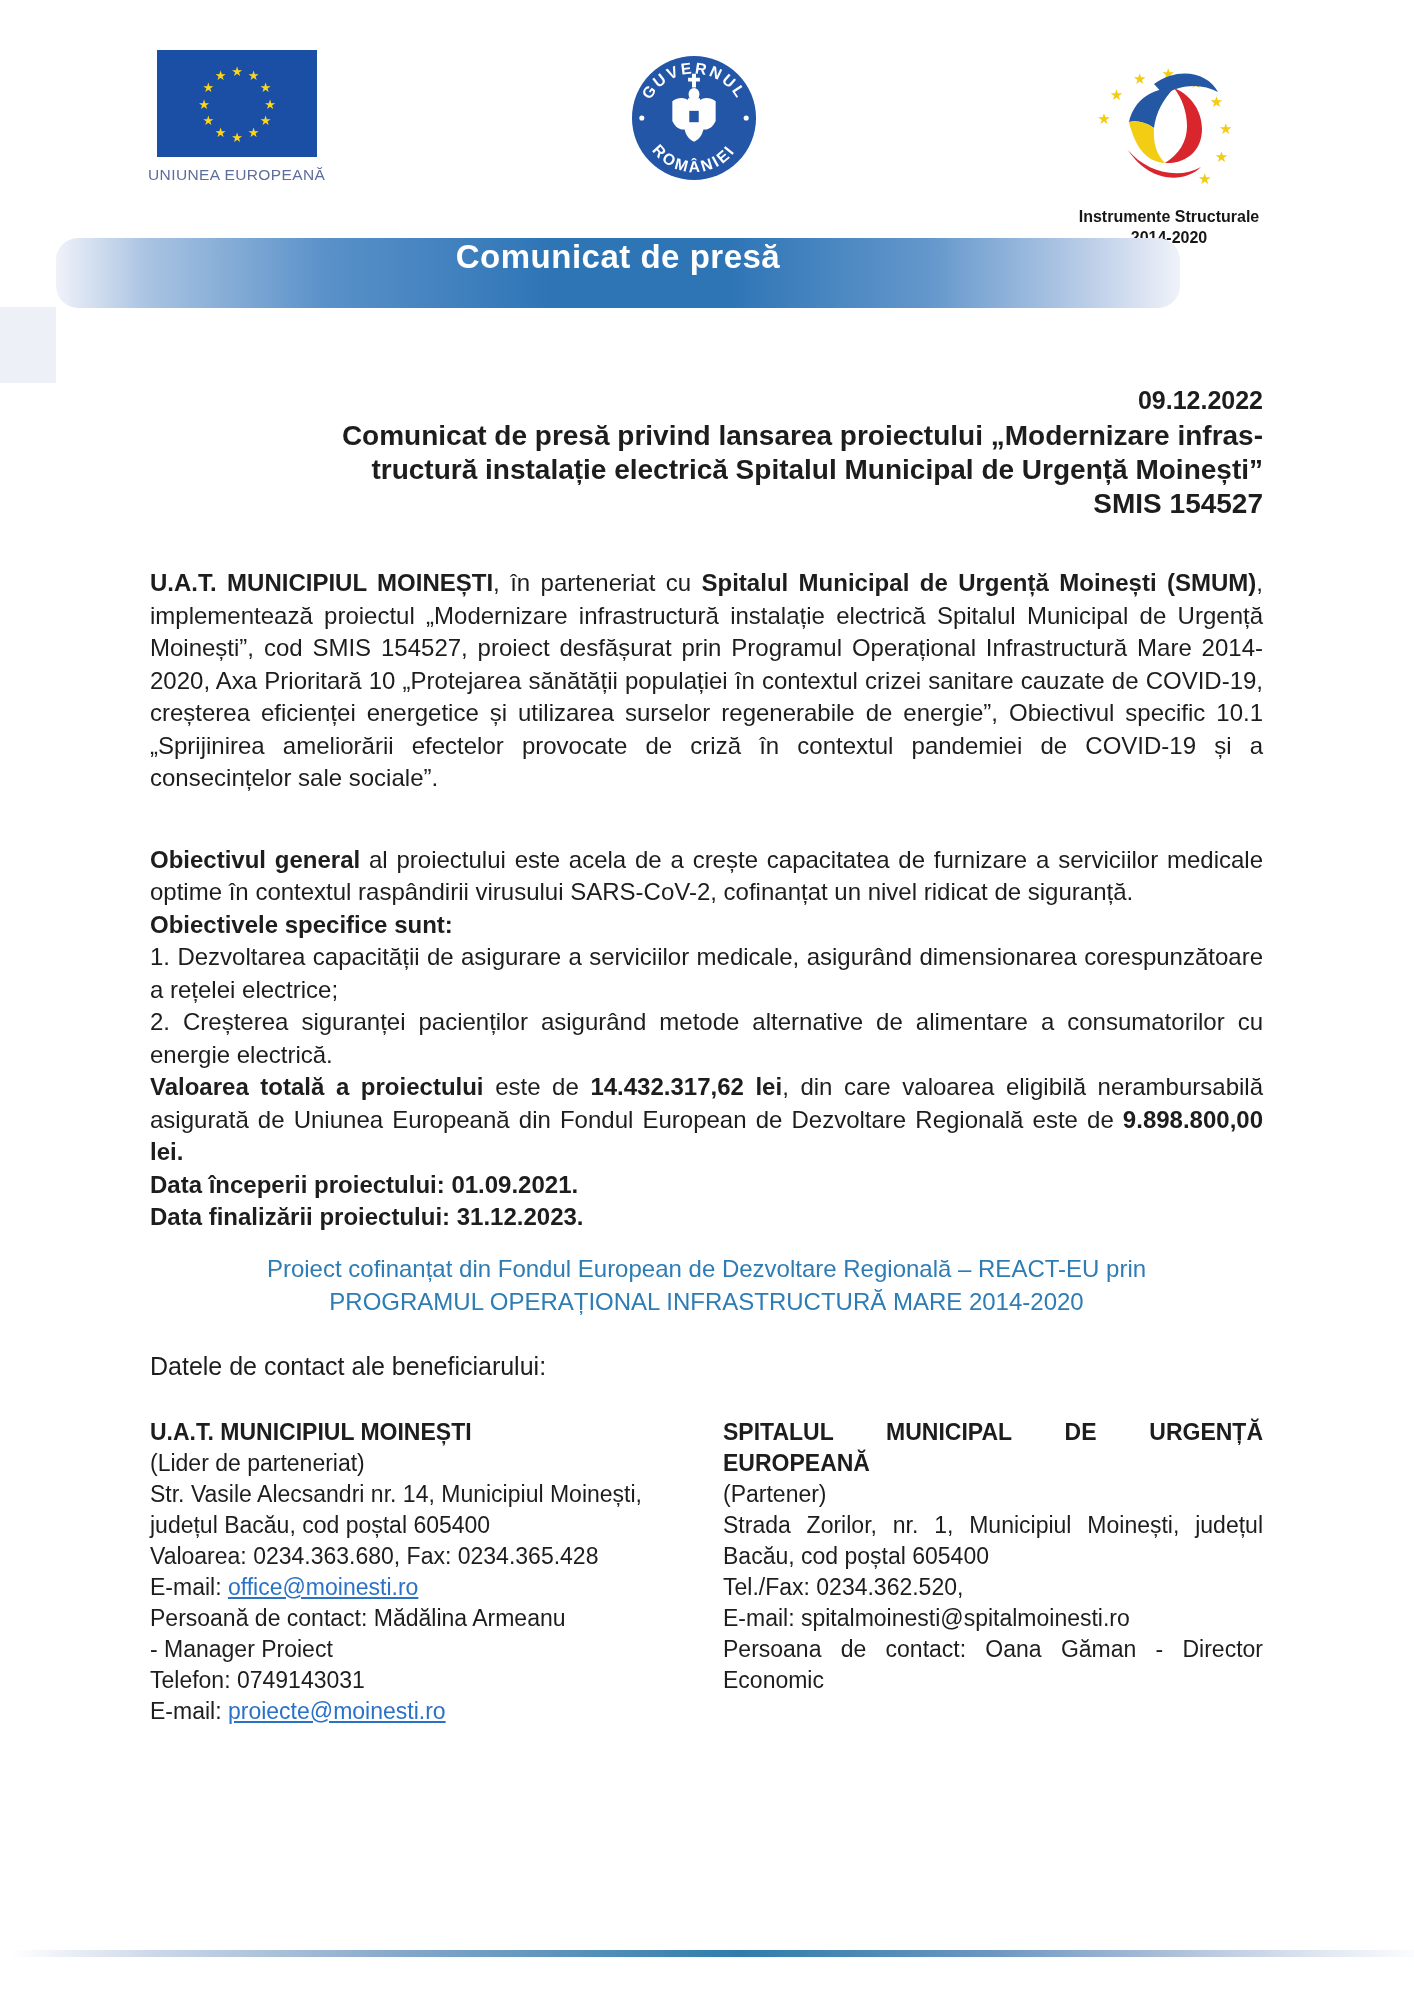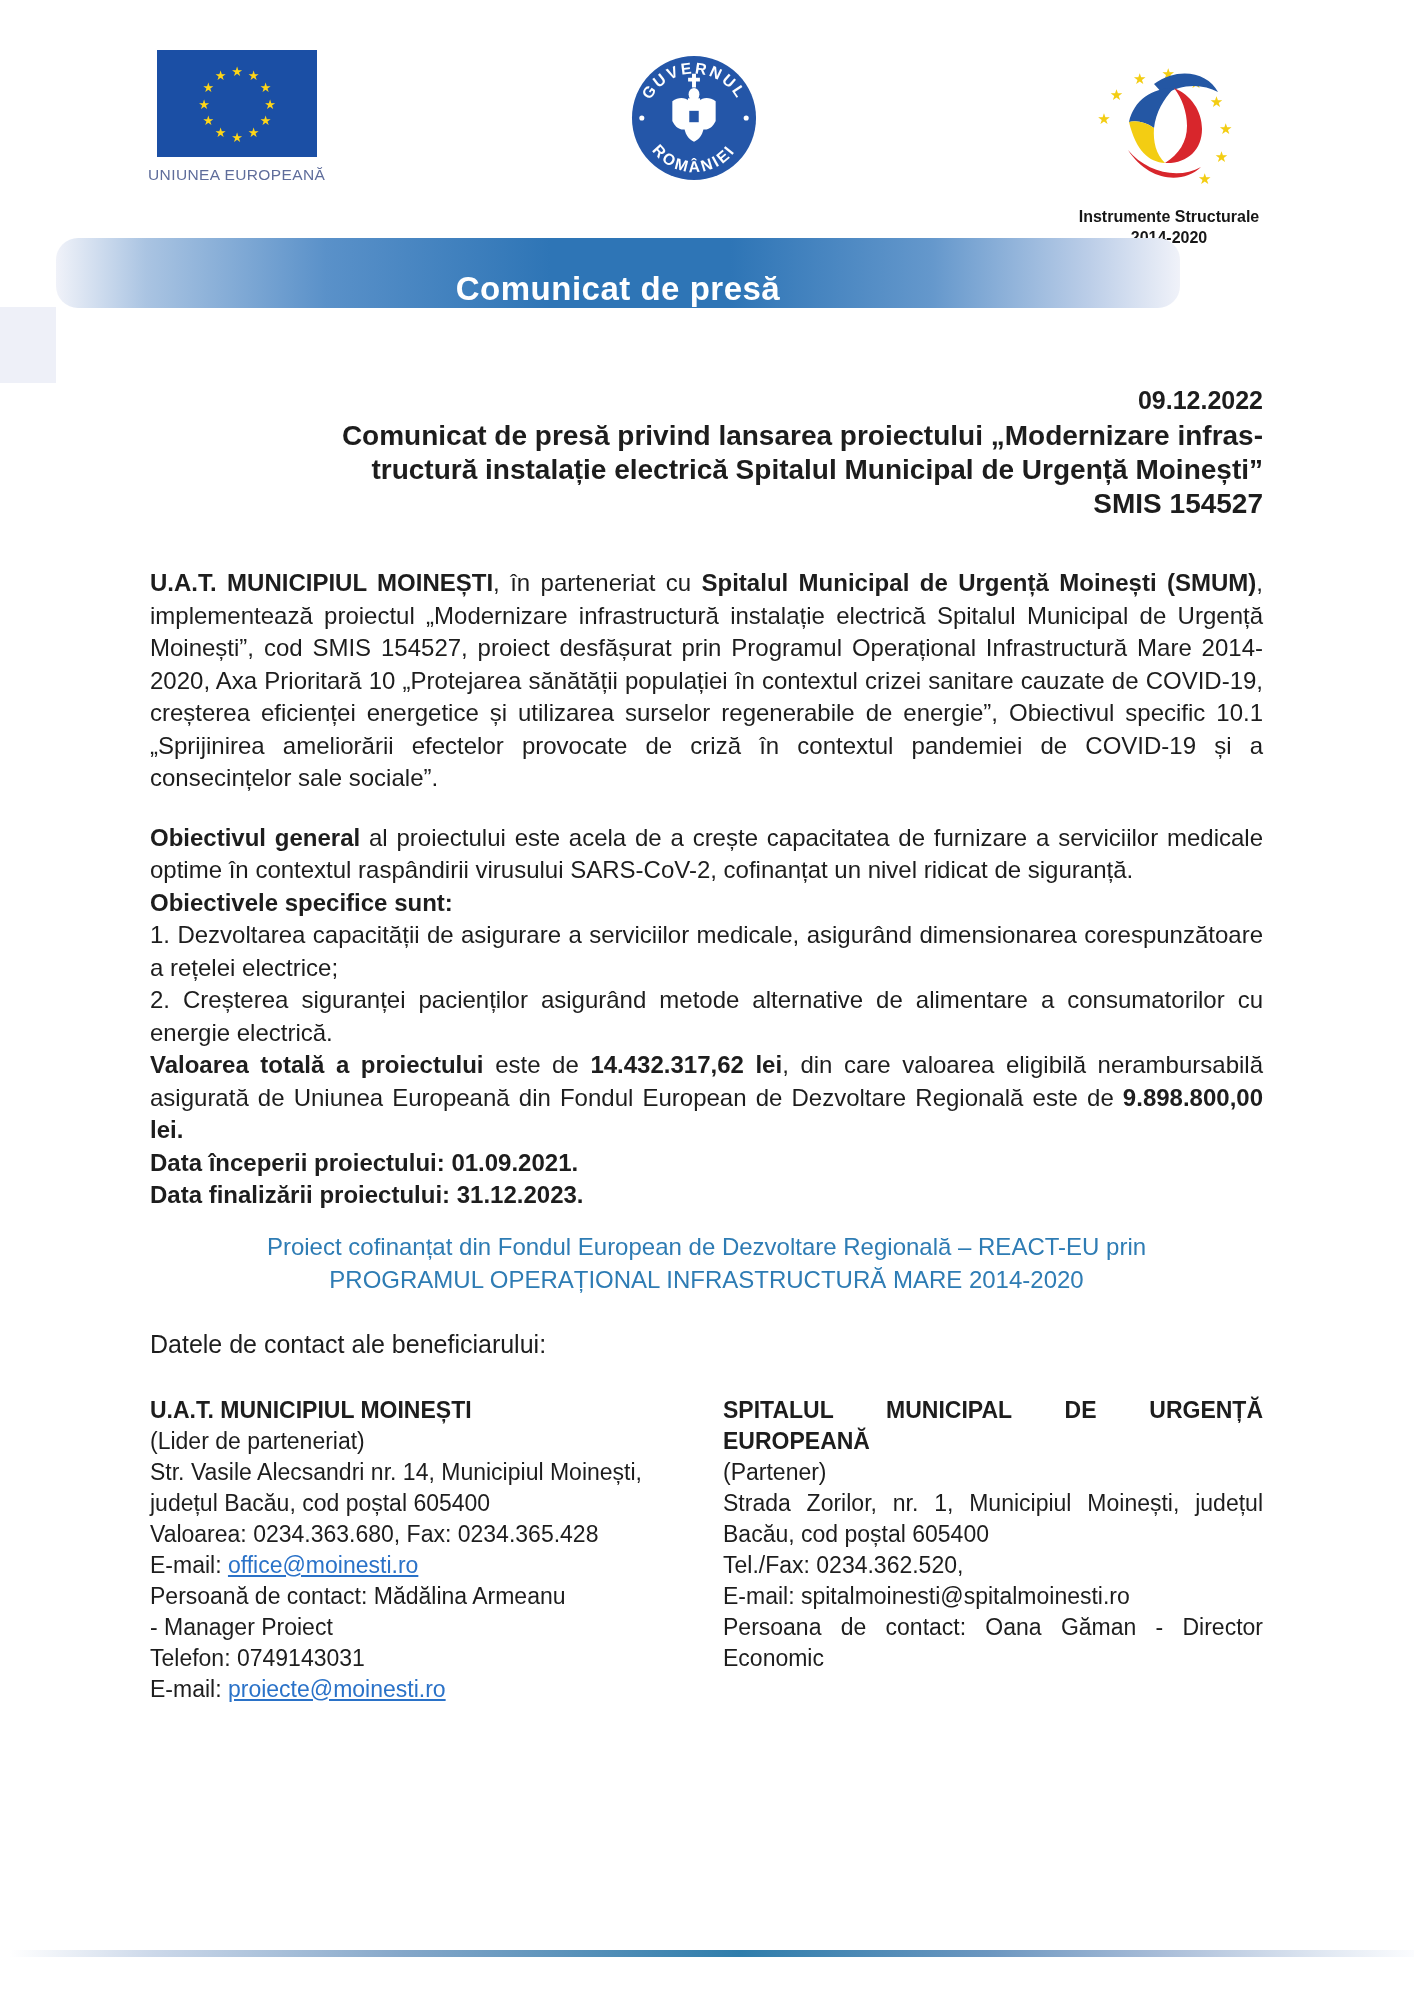--- a/index.html
+++ b/index.html
@@ -10,32 +10,32 @@
   .logos{position:absolute;top:50px;left:148px;right:138px;display:flex;justify-content:space-between;align-items:flex-start;}
   .logo-block{display:flex;flex-direction:column;align-items:center;}
   .eu-caption{margin-top:9px;font-size:15.5px;color:#5f6d9b;letter-spacing:.4px;}
   .is-caption{margin-top:12px;font-size:16px;font-weight:bold;color:#171717;text-align:center;line-height:1.3;}
   .eu-star{font-size:13px;fill:#ffd617;text-anchor:middle;}
   .is-star{fill:#f3cd13;text-anchor:middle;}
   .seal-arc{fill:#ffffff;font-size:16px;font-weight:bold;letter-spacing:2.5px;}
 
   
   .banner{position:absolute;top:238px;left:56px;width:1124px;height:70px;
-          display:flex;align-items:flex-end;justify-content:center;
+          display:flex;align-items:flex-start;justify-content:center;
           background:linear-gradient(90deg,#f0f2f9 0%,#aac4e2 8%,#5a91c9 24%,#2e75b6 44%,#2e75b6 60%,#6598cc 78%,#bccee8 92%,#f0f2f9 100%);border-radius:22px;}
   .banner-title{color:#fff;font-size:33px;font-weight:bold;letter-spacing:.5px;}
   .scan-artifact{position:absolute;top:307px;left:0;width:56px;height:76px;background:#eef0f8;}
 
   
   .content{position:absolute;top:386px;left:150px;width:1113px;}
   .date{text-align:right;font-weight:bold;font-size:25px;}
   .doc-title{margin-top:4px;text-align:right;font-weight:bold;font-size:28px;line-height:34px;}
   .body-text{margin-top:46px;font-size:24px;line-height:32.5px;text-align:justify;}
   .para{margin:0;}
-  .para.gap-after{margin-bottom:27px;}
+  .para.gap-after{margin-bottom:49px;}
   .bold{font-weight:bold;}
   .doc-link{color:#2a72c8;text-decoration:underline;}
   .program-note{margin-top:18px;text-align:center;font-size:24px;line-height:33px;color:#2e7cb4;}
   .program-note .line2{font-weight:normal;}
   .contact-heading{margin-top:34px;font-size:25px;}
   .contacts{margin-top:36px;display:flex;justify-content:space-between;font-size:23px;line-height:31px;}
   .contact-col{width:492px;text-align:justify;}
   .contact-col.right{width:540px;}
   .contact-line.stretch{text-align-last:justify;}
 

